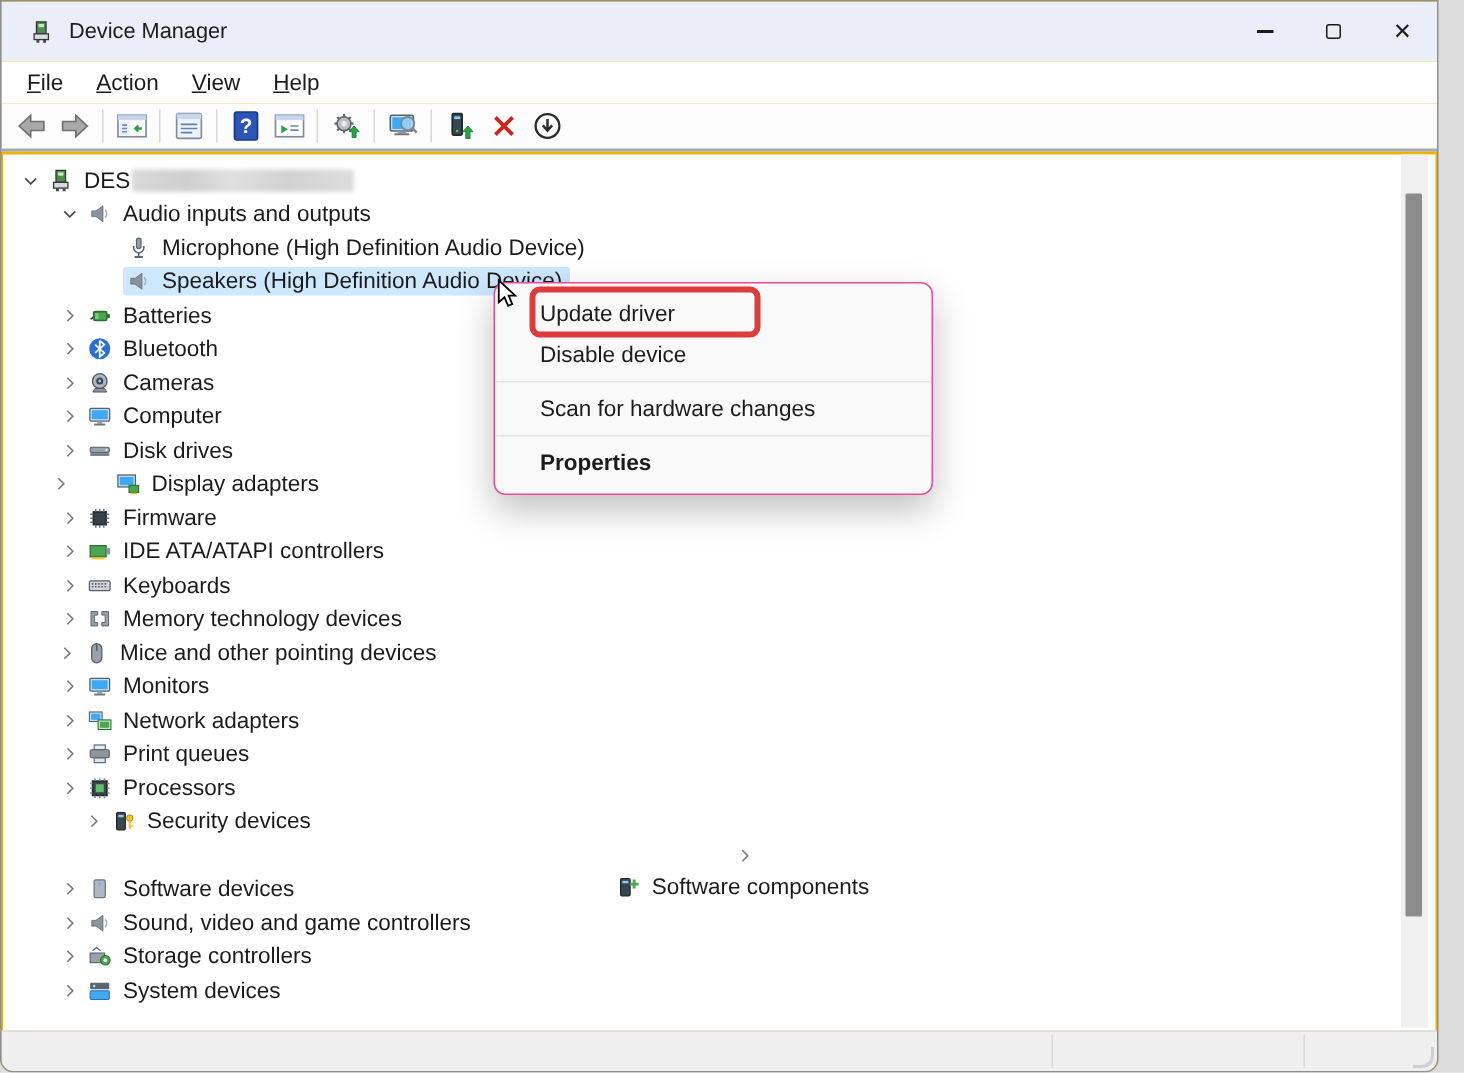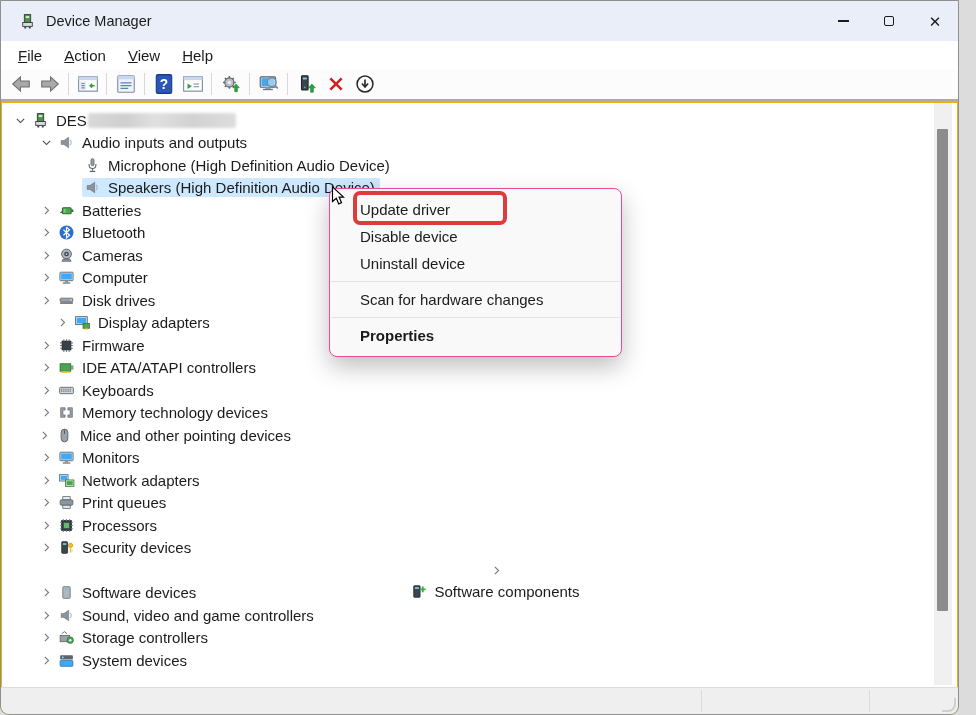--- a/index.html
+++ b/index.html
@@ -328,21 +328,21 @@
             <span class="ticon">
               <svg viewBox="0 0 16 16">
                 <rect x="2" y="5.8" width="12" height="3.4" rx="1" fill="#9aa2aa" stroke="#565e66" stroke-width=".7"></rect>
                 <rect x="2" y="9.6" width="12" height="1.6" fill="#6d757d"></rect>
                 <circle cx="12.2" cy="7.5" r=".7" fill="#e8f0f6"></circle>
               </svg>
             </span>
             <span class="tlabel">Disk drives</span>
           </span>
         </div>
-        <div class="tree-row" style="padding-left: 50px;">
+        <div class="tree-row" style="padding-left: 28px; gap: 25px;">
           <span class="chev">
             <svg viewBox="0 0 16 16">
               <path d="M6 3.5 10.5 8 6 12.5" fill="none" stroke="#7a7a7a" stroke-width="1.4"></path>
             </svg>
           </span>
           <span class="row-main">
             <span class="ticon">
               <svg viewBox="0 0 16 16">
                 <rect x="1.5" y="2.5" width="11" height="7.5" fill="#bfe0f7" stroke="#56606a" stroke-width=".8"></rect>
                 <rect x="2.7" y="3.7" width="8.6" height="5.1" fill="#3fa9f5"></rect>
@@ -496,21 +496,21 @@
             <span class="ticon">
               <svg viewBox="0 0 16 16">
                 <rect x="3.5" y="3.5" width="9" height="9" fill="#37474f" stroke="#222"></rect>
                 <rect x="5.5" y="5.5" width="5" height="5" fill="#66bb6a"></rect>
                 <path d="M5 1.8v1.7M8 1.8v1.7M11 1.8v1.7M5 12.5v1.7M8 12.5v1.7M11 12.5v1.7M1.8 5h1.7M1.8 8h1.7M1.8 11h1.7M12.5 5h1.7M12.5 8h1.7M12.5 11h1.7" stroke="#78909c"></path>
               </svg>
             </span>
             <span class="tlabel">Processors</span>
           </span>
         </div>
-        <div class="tree-row" style="padding-left: 34px;">
+        <div class="tree-row" style="padding-left: 34px; margin-left: 16px;">
           <span class="chev">
             <svg viewBox="0 0 16 16">
               <path d="M6 3.5 10.5 8 6 12.5" fill="none" stroke="#7a7a7a" stroke-width="1.4"></path>
             </svg>
           </span>
           <span class="row-main">
             <span class="ticon">
               <svg viewBox="0 0 16 16">
                 <rect x="3.5" y="2.5" width="5.5" height="11" rx=".8" fill="#37474f" stroke="#222" stroke-width=".7"></rect>
                 <rect x="4.6" y="4" width="3.3" height="1.5" fill="#90caf9"></rect>
@@ -615,21 +615,20 @@
 
   <div class="statusbar">
     <div class="sb-sep" style="left:700px"></div>
     <div class="sb-sep" style="left:868px"></div>
     <div class="resize-grip"></div>
   </div>
 
   <div class="context-menu">
       <div class="menu-item">Update driver</div>
       <div class="menu-item">Disable device</div>
-      <div class="menu-item">Uninstall device</div>
       <div class="menu-sep"></div>
       <div class="menu-item">Scan for hardware changes</div>
       <div class="menu-sep"></div>
       <div class="menu-item bold">Properties</div>
     </div>
 
   <div class="annotation-box" style="border-color: rgb(221, 60, 60);"></div>
 
   <div class="cursor">
     <svg width="22" height="22" viewBox="0 0 24 24">

